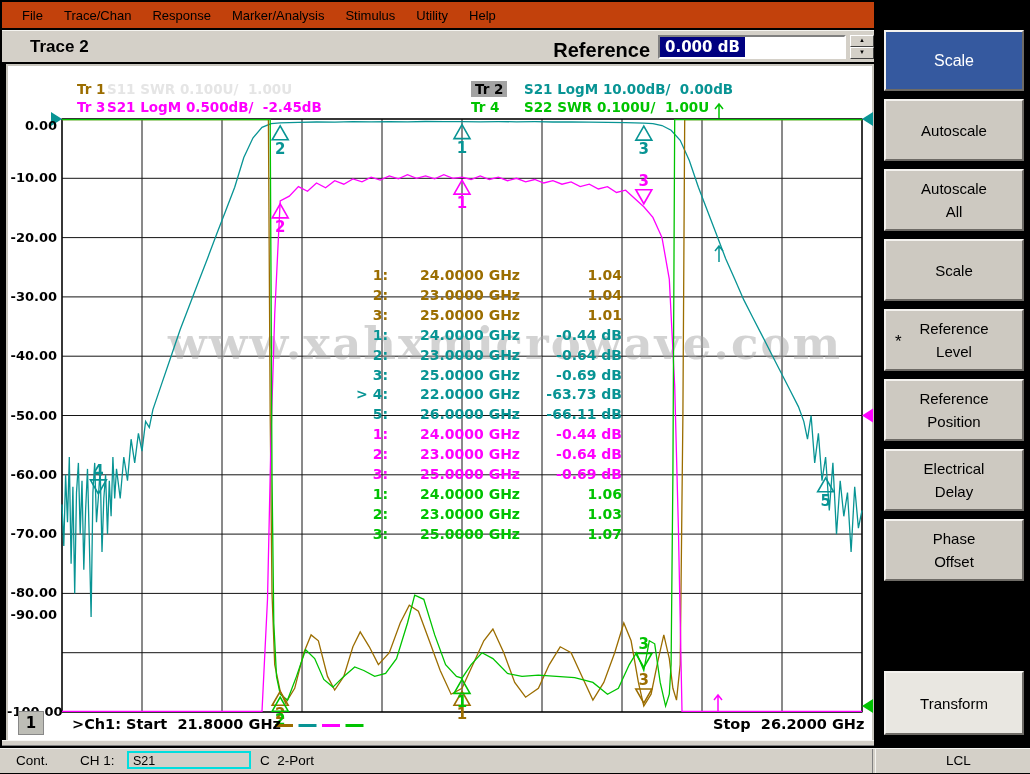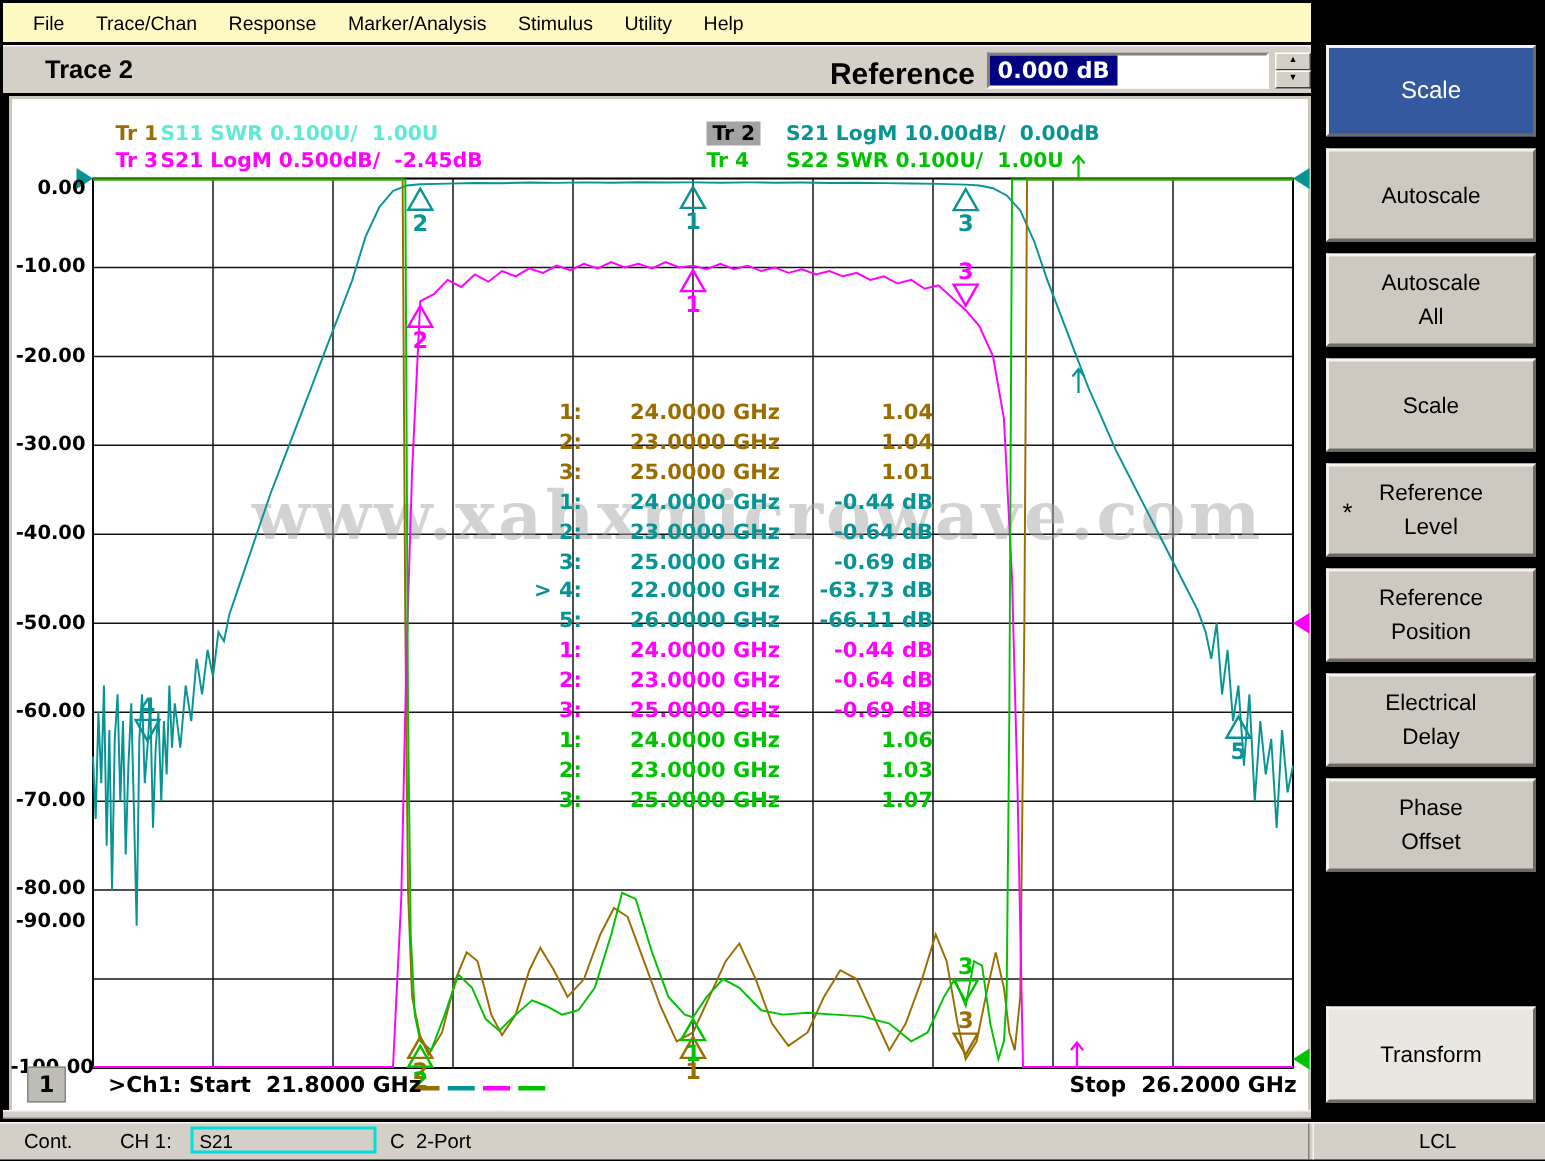--- a/index.html
+++ b/index.html
@@ -1,19 +1,19 @@
 <!DOCTYPE html>
 <html><head>
 <meta charset="utf-8">
 <style>
   html,body{margin:0;padding:0;background:#222;}
   #stage{position:relative;width:1030px;height:774px;background:#000;overflow:hidden;
          font-family:"Liberation Sans",sans-serif;}
   
-  .menubar{position:absolute;left:2px;top:2px;width:872px;height:26px;background:#fef9c3;
+  .menubar{position:absolute;left:2px;top:2px;width:872px;height:26px;background:#c2410c;
            display:flex;align-items:center;padding-left:16px;box-sizing:border-box;}
   .menu-item{font-size:13px;color:#000;margin-right:13px;padding:2px 4px;cursor:default;}
   
   .toolbar{position:absolute;left:2px;top:30px;width:872px;height:32px;background:#d4d0c8;
            border-top:1px solid #f5f4f0;box-sizing:border-box;}
   .tb-title{position:absolute;left:28px;top:6px;font-size:17px;font-weight:bold;color:#000;}
   .tb-reflabel{position:absolute;left:500px;top:8px;width:148px;text-align:right;
                font-size:20px;font-weight:bold;color:#000;}
   .tb-input{position:absolute;left:656px;top:4px;width:188px;height:24px;background:#fff;
             border-top:2px solid #808080;border-left:2px solid #808080;
@@ -90,21 +90,21 @@
     <div class="spinner">
       <div class="spin-btn">▲</div>
       <div class="spin-btn">▼</div>
     </div>
   </div>
 
   <div class="panel"></div>
 
   <div id="legend-layer">
       <div class="legend-id" style="left: 77px; top: 81px; color: rgb(155, 109, 0);">Tr 1</div>
-      <div class="legend-label" style="left: 107px; top: 81px; color: #5eead4;">S11 SWR 0.100U/  1.00U</div>
+      <div class="legend-label" style="left: 107px; top: 81px; color: #e5e5e5;">S11 SWR 0.100U/  1.00U</div>
       <div class="legend-id" style="left: 471px; top: 81px; background: #a3a3a3; color: rgb(0, 0, 0); padding: 0px 4px;">Tr 2</div>
       <div class="legend-label" style="left: 524px; top: 81px; color: rgb(8, 148, 148);">S21 LogM 10.00dB/  0.00dB</div>
       <div class="legend-id" style="left: 77px; top: 99px; color: rgb(255, 0, 255);">Tr 3</div>
       <div class="legend-label" style="left: 107px; top: 99px; color: rgb(255, 0, 255);">S21 LogM 0.500dB/  -2.45dB</div>
       <div class="legend-id" style="left: 471px; top: 99px; color: rgb(0, 195, 0);">Tr 4</div>
       <div class="legend-label" style="left: 524px; top: 99px; color: rgb(0, 195, 0);">S22 SWR 0.100U/  1.00U</div>
     </div>
   <div id="ytick-layer">
       <div class="ytick" style="top: 118px;">0.00</div>
       <div class="ytick" style="top: 170.3px;">-10.00</div>

